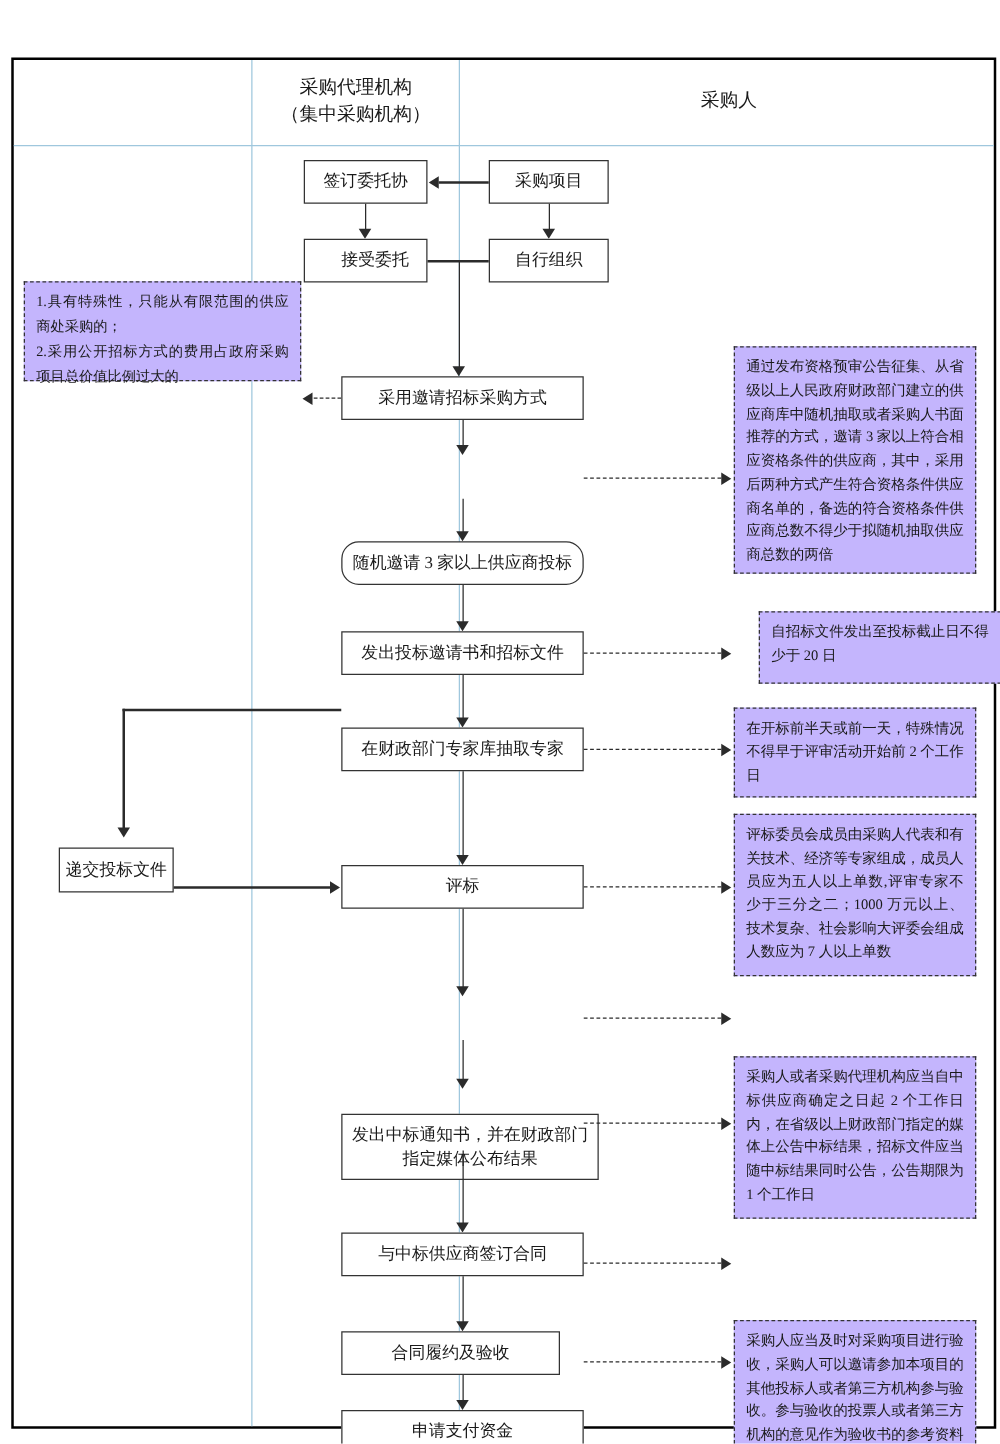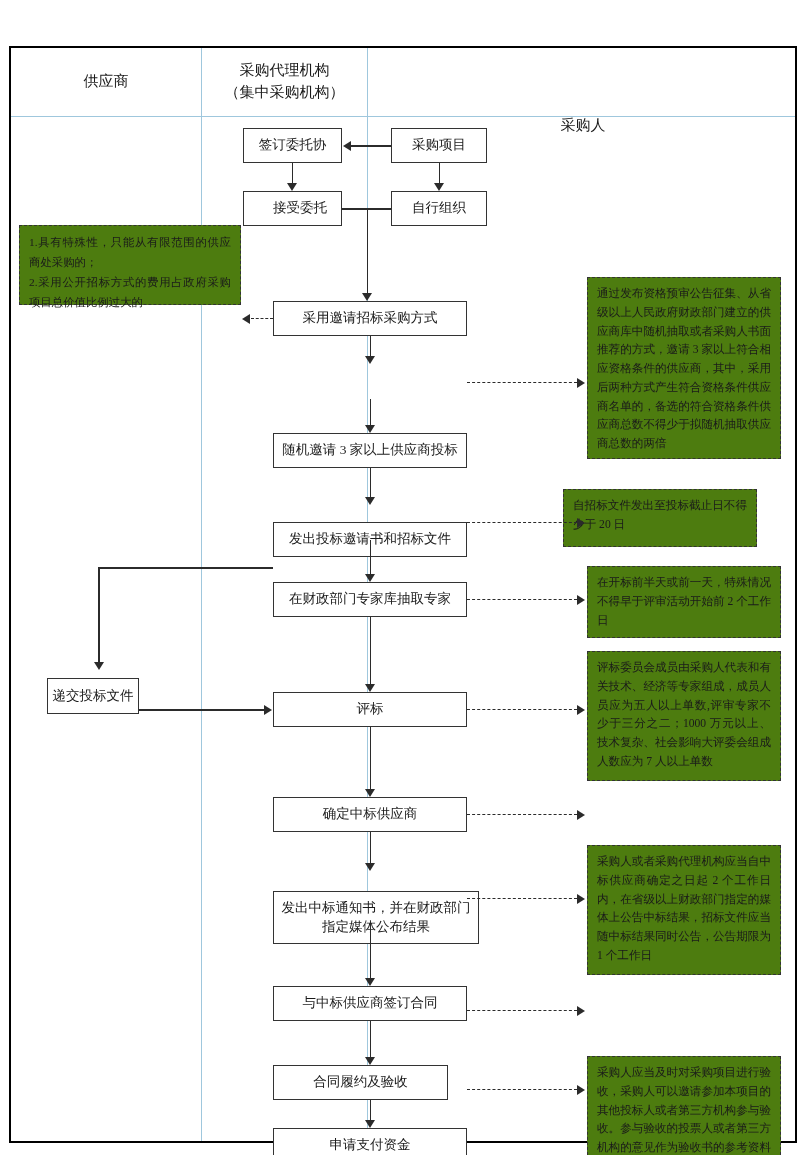--- a/index.html
+++ b/index.html
@@ -59,21 +59,21 @@
     display:flex;
     flex-direction:column;
     align-items:center;
     justify-content:center;
     font-size:15px;
     line-height:1.45;
     color:#1a1a1a;
   }
   #lane-head-1{left:0;   width:190px;}
   #lane-head-2{left:191px; width:165px;}
-  #lane-head-3{left:357px; width:430px;margin-top:44px;}
+  #lane-head-3{left:357px; width:430px;}
 
   
   .node{
     position:absolute;
     box-sizing:border-box;
     border:1.4px solid #333;
     background:#fff;
     display:flex;
     align-items:center;
     justify-content:center;
@@ -82,21 +82,21 @@
     line-height:1.35;
     color:#1a1a1a;
     padding:0 4px;
   }
 
   
   .note{
     position:absolute;
     box-sizing:border-box;
     border:1.4px dashed #333;
-    background:#4d7c0f;
+    background:#c4b5fd;
     font-size:11.6px;
     line-height:1.62;
     color:#1a1a1a;
     padding:7px 9px 6px 9px;
     text-align:justify;
     text-justify:inter-ideograph;
   }
   .note.small{font-size:11.4px;line-height:1.75;}
 
   
@@ -133,23 +133,20 @@
 
 <div id="page">
 
 
   <div id="frame">
 
     <div class="lane-div" id="lane-div-1"></div>
     <div class="lane-div" id="lane-div-2"></div>
     <div id="header-rule"></div>
 
-    <div class="lane-head" id="lane-head-1">
-      <span>供应商</span>
-    </div>
     <div class="lane-head" id="lane-head-2">
       <span>采购代理机构</span>
       <span>（集中采购机构）</span>
     </div>
     <div class="lane-head" id="lane-head-3">
       <span>采购人</span>
     </div>
 
     <div class="node" style="left:232px; top:80px; width:99px; height:35px;">签订委托协</div>
     <div class="node" style="left:380px; top:80px; width:96px; height:35px;">采购项目</div>
@@ -181,41 +178,40 @@
 
     <div class="node" style="left:262px; top:253px; width:194px; height:35px;">采用邀请招标采购方式</div>
 
     <div class="ln v" style="left:358.5px; top:288px; height:22px;"></div>
     <div class="ar down" style="left:354px; top:308px;"></div>
 
 
     <div class="ln v" style="left:358.5px; top:351px; height:28px;"></div>
     <div class="ar down" style="left:354px; top:377px;"></div>
 
-    <div class="node" style="left:262px; top:385px; width:194px; height:35px;">随机邀请 3 家以上供应商投标</div>
+    <div class="node" style="left:262px; top:385px; width:194px; height:35px;border-radius:14px;">随机邀请 3 家以上供应商投标</div>
 
     <div class="ln v" style="left:358.5px; top:420px; height:31px;"></div>
     <div class="ar down" style="left:354px; top:449px;"></div>
 
-    <div class="node" style="left:262px; top:474px; width:194px; height:35px;">发出投标邀请书和招标文件</div>
+    <div class="node" style="left:262px; top:457px; width:194px; height:35px;">发出投标邀请书和招标文件</div>
 
     <div class="ln v" style="left:358.5px; top:492px; height:36px;"></div>
     <div class="ar down" style="left:354px; top:526px;"></div>
 
     <div class="node" style="left:262px; top:534px; width:194px; height:35px;">在财政部门专家库抽取专家</div>
 
     <div class="ln v" style="left:358.5px; top:569px; height:69px;"></div>
     <div class="ar down" style="left:354px; top:636px;"></div>
 
     <div class="node" style="left:262px; top:644px; width:194px; height:35px;">评标</div>
 
     <div class="ln v" style="left:358.5px; top:679px; height:64px;"></div>
     <div class="ar down" style="left:354px; top:741px;"></div>
 
-    <div class="node" style="left:262px; top:749px; width:194px; height:35px;">确定中标供应商</div>
 
     <div class="ln v" style="left:358.5px; top:784px; height:33px;"></div>
     <div class="ar down" style="left:354px; top:815px;"></div>
 
     <div class="node" style="left:262px; top:843px; width:206px; height:53px;">发出中标通知书，并在财政部门指定媒体公布结果</div>
 
     <div class="ln v" style="left:358.5px; top:876px; height:56px;"></div>
     <div class="ar down" style="left:354px; top:930px;"></div>
 
     <div class="node" style="left:262px; top:938px; width:194px; height:35px;">与中标供应商签订合同</div>
@@ -236,21 +232,21 @@
 
     <div class="node" style="left:36px; top:630px; width:92px; height:36px;">递交投标文件</div>
 
     <div class="ln h" style="left:128px; top:661px; width:126px;"></div>
     <div class="ar right" style="left:253px; top:656.5px;"></div>
 
     <div class="note" style="left:576px; top:229px; width:194px; height:182px;">通过发布资格预审公告征集、从省级以上人民政府财政部门建立的供应商库中随机抽取或者采购人书面推荐的方式，邀请 3 家以上符合相应资格条件的供应商，其中，采用后两种方式产生符合资格条件供应商名单的，备选的符合资格条件供应商总数不得少于拟随机抽取供应商总数的两倍</div>
     <div class="dln h" style="left:456px; top:334px; width:110px;"></div>
     <div class="ar right" style="left:566px; top:329.5px;"></div>
 
-    <div class="note" style="left:552px; top:441px; width:194px; height:58px;">自招标文件发出至投标截止日不得少于 20 日</div>
+    <div class="note" style="left:596px; top:441px; width:194px; height:58px;">自招标文件发出至投标截止日不得少于 20 日</div>
     <div class="dln h" style="left:456px; top:474px; width:110px;"></div>
     <div class="ar right" style="left:566px; top:469.5px;"></div>
 
     <div class="note" style="left:576px; top:518px; width:194px; height:72px;">在开标前半天或前一天，特殊情况不得早于评审活动开始前 2 个工作日</div>
     <div class="dln h" style="left:456px; top:551px; width:110px;"></div>
     <div class="ar right" style="left:566px; top:546.5px;"></div>
 
     <div class="note" style="left:576px; top:603px; width:194px; height:130px;">评标委员会成员由采购人代表和有关技术、经济等专家组成，成员人员应为五人以上单数,评审专家不少于三分之二；1000 万元以上、技术复杂、社会影响大评委会组成人数应为 7 人以上单数</div>
     <div class="dln h" style="left:456px; top:661px; width:110px;"></div>
     <div class="ar right" style="left:566px; top:656.5px;"></div>

